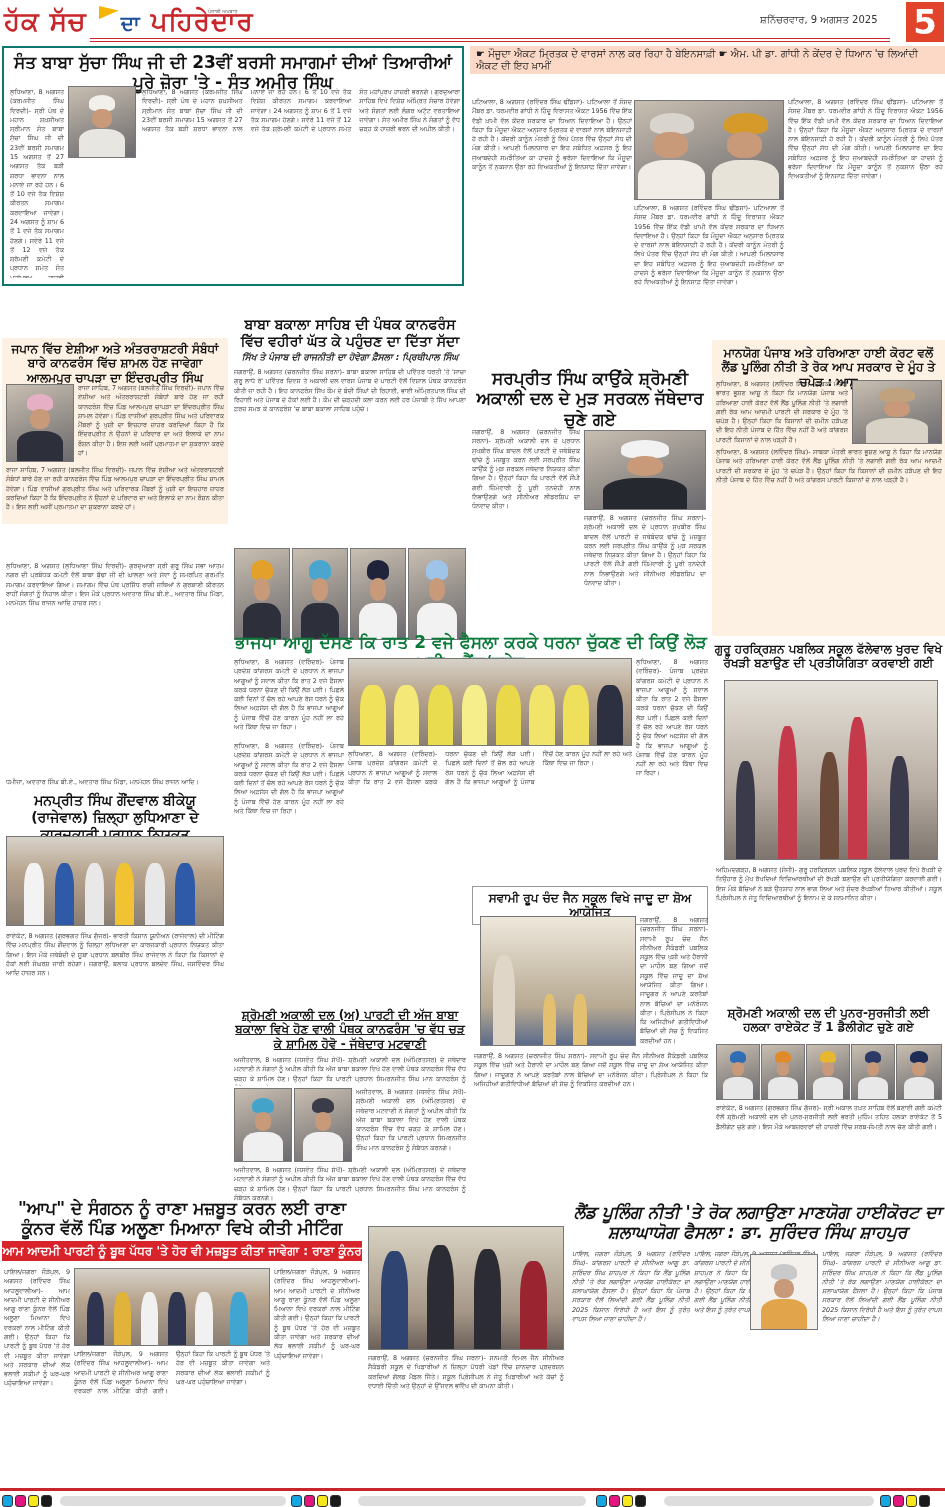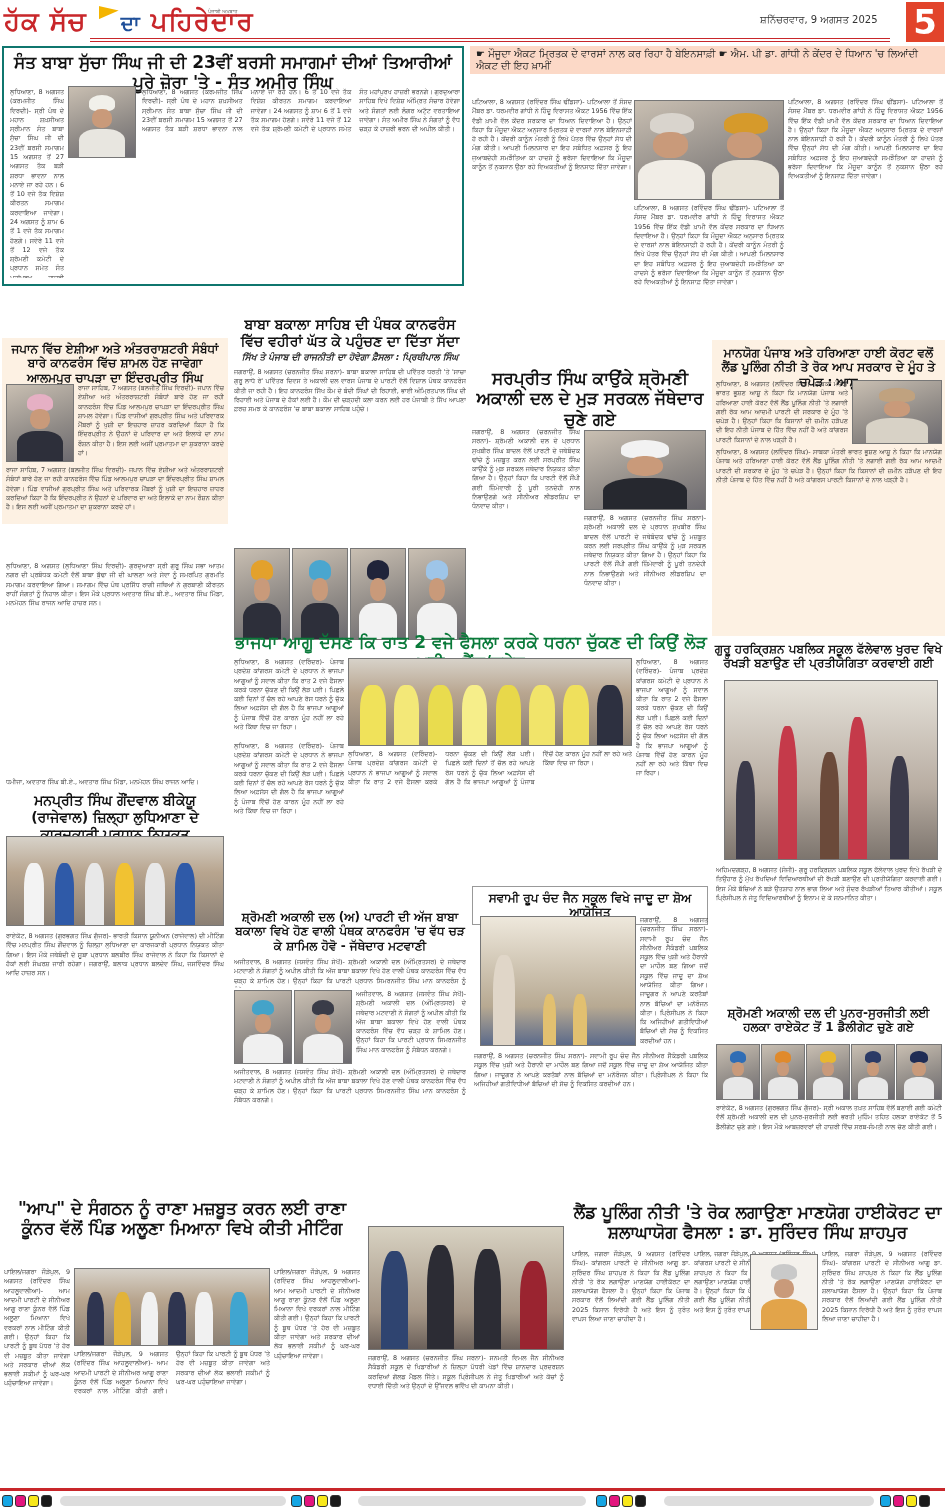--- a/index.html
+++ b/index.html
@@ -206,21 +206,21 @@
   <div class="headline hl-s bordered-grey" style="margin:2px; padding:4px 2px;">ਸਵਾਮੀ ਰੂਪ ਚੰਦ ਜੈਨ ਸਕੂਲ ਵਿਖੇ ਜਾਦੂ ਦਾ ਸ਼ੋਅ ਆਯੋਜਿਤ</div>
   <div class="photo group-photo" style="left:10px; top:32px; width:156px; height:130px; background:linear-gradient(180deg,#eee8dc,#b7a992 70%,#5b6a8a);">
     <div class="figure" style="left:8%; height:70%; width:14%; background:#e0d6c8;"></div>
     <div class="figure" style="left:40%; height:40%; background:#e2c070;"></div>
     <div class="figure" style="left:60%; height:40%; background:#e2c070;"></div>
   </div>
   <div class="body-text" style="position:absolute; left:170px; top:32px; width:68px; height:132px;">ਜਗਰਾਉਂ, 8 ਅਗਸਤ (ਚਰਨਜੀਤ ਸਿੰਘ ਸਰਨਾ)- ਸਵਾਮੀ ਰੂਪ ਚੰਦ ਜੈਨ ਸੀਨੀਅਰ ਸੈਕੰਡਰੀ ਪਬਲਿਕ ਸਕੂਲ ਵਿੱਚ ਖੁਸ਼ੀ ਅਤੇ ਹੈਰਾਨੀ ਦਾ ਮਾਹੌਲ ਬਣ ਗਿਆ ਜਦੋਂ ਸਕੂਲ ਵਿੱਚ ਜਾਦੂ ਦਾ ਸ਼ੋਅ ਆਯੋਜਿਤ ਕੀਤਾ ਗਿਆ। ਜਾਦੂਗਰ ਨੇ ਆਪਣੇ ਕਰਤੱਬਾਂ ਨਾਲ ਬੱਚਿਆਂ ਦਾ ਮਨੋਰੰਜਨ ਕੀਤਾ। ਪ੍ਰਿੰਸੀਪਲ ਨੇ ਕਿਹਾ ਕਿ ਅਜਿਹੀਆਂ ਗਤੀਵਿਧੀਆਂ ਬੱਚਿਆਂ ਦੀ ਸੋਚ ਨੂੰ ਵਿਕਸਿਤ ਕਰਦੀਆਂ ਹਨ।</div>
   <div class="body-text" style="position:absolute; left:4px; top:168px; width:234px; height:128px;">ਜਗਰਾਉਂ, 8 ਅਗਸਤ (ਚਰਨਜੀਤ ਸਿੰਘ ਸਰਨਾ)- ਸਵਾਮੀ ਰੂਪ ਚੰਦ ਜੈਨ ਸੀਨੀਅਰ ਸੈਕੰਡਰੀ ਪਬਲਿਕ ਸਕੂਲ ਵਿੱਚ ਖੁਸ਼ੀ ਅਤੇ ਹੈਰਾਨੀ ਦਾ ਮਾਹੌਲ ਬਣ ਗਿਆ ਜਦੋਂ ਸਕੂਲ ਵਿੱਚ ਜਾਦੂ ਦਾ ਸ਼ੋਅ ਆਯੋਜਿਤ ਕੀਤਾ ਗਿਆ। ਜਾਦੂਗਰ ਨੇ ਆਪਣੇ ਕਰਤੱਬਾਂ ਨਾਲ ਬੱਚਿਆਂ ਦਾ ਮਨੋਰੰਜਨ ਕੀਤਾ। ਪ੍ਰਿੰਸੀਪਲ ਨੇ ਕਿਹਾ ਕਿ ਅਜਿਹੀਆਂ ਗਤੀਵਿਧੀਆਂ ਬੱਚਿਆਂ ਦੀ ਸੋਚ ਨੂੰ ਵਿਕਸਿਤ ਕਰਦੀਆਂ ਹਨ।</div>
 </div>
 
-<div class="box" style="left:232px; top:908px; width:236px; height:220px;">
+<div class="box" style="left:232px; top:1006px; width:236px; height:220px;text-decoration:underline;">
   <div class="headline hl-s" style="padding:2px;">ਸ਼੍ਰੋਮਣੀ ਅਕਾਲੀ ਦਲ (ਅ) ਪਾਰਟੀ ਦੀ ਅੱਜ ਬਾਬਾ ਬਕਾਲਾ ਵਿਖੇ ਹੋਣ ਵਾਲੀ ਪੰਥਕ ਕਾਨਫਰੰਸ 'ਚ ਵੱਧ ਚੜ ਕੇ ਸ਼ਾਮਿਲ ਹੋਵੋ - ਜੱਥੇਦਾਰ ਮਟਵਾਣੀ</div>
   <div class="body-text" style="position:absolute; left:2px; top:50px; width:232px; height:30px;">ਅਜੀਤਵਾਲ, 8 ਅਗਸਤ (ਜਸਵੰਤ ਸਿੰਘ ਸੇਖੋਂ)- ਸ਼੍ਰੋਮਣੀ ਅਕਾਲੀ ਦਲ (ਅੰਮ੍ਰਿਤਸਰ) ਦੇ ਜਥੇਦਾਰ ਮਟਵਾਣੀ ਨੇ ਸੰਗਤਾਂ ਨੂੰ ਅਪੀਲ ਕੀਤੀ ਕਿ ਅੱਜ ਬਾਬਾ ਬਕਾਲਾ ਵਿਖੇ ਹੋਣ ਵਾਲੀ ਪੰਥਕ ਕਾਨਫਰੰਸ ਵਿੱਚ ਵੱਧ ਚੜ੍ਹ ਕੇ ਸ਼ਾਮਿਲ ਹੋਣ। ਉਨ੍ਹਾਂ ਕਿਹਾ ਕਿ ਪਾਰਟੀ ਪ੍ਰਧਾਨ ਸਿਮਰਨਜੀਤ ਸਿੰਘ ਮਾਨ ਕਾਨਫਰੰਸ ਨੂੰ ਸੰਬੋਧਨ ਕਰਨਗੇ।</div>
   <div class="photo" style="left:2px; top:82px; width:58px; height:74px;">
       <div class="turban" style="background:#44a3c9;"></div>
       <div class="face"></div>
       <div class="torso" style="background:#f0f0f0;"></div>
     </div>
   <div class="photo" style="left:62px; top:82px; width:58px; height:74px;">
       <div class="turban" style="background:#3a3c48;"></div>
       <div class="face"></div>
@@ -257,20 +257,21 @@
         <div class="turban" style="background:#1f2c55;"></div>
         <div class="face"></div>
         <div class="torso" style="background:#e8e8e8;"></div>
       </div>
   </div>
   <div class="body-text" style="position:absolute; left:4px; top:100px; width:226px; height:76px;">ਰਾਏਕੋਟ, 8 ਅਗਸਤ (ਗੁਰਭਗਤ ਸਿੰਘ ਗੁੱਜਰ)- ਸ੍ਰੀ ਅਕਾਲ ਤਖ਼ਤ ਸਾਹਿਬ ਵੱਲੋਂ ਬਣਾਈ ਗਈ ਕਮੇਟੀ ਵੱਲੋਂ ਸ਼੍ਰੋਮਣੀ ਅਕਾਲੀ ਦਲ ਦੀ ਪੁਨਰ-ਸੁਰਜੀਤੀ ਲਈ ਭਰਤੀ ਮੁਹਿੰਮ ਤਹਿਤ ਹਲਕਾ ਰਾਏਕੋਟ ਤੋਂ 5 ਡੈਲੀਗੇਟ ਚੁਣੇ ਗਏ। ਇਸ ਮੌਕੇ ਆਬਜ਼ਰਵਰਾਂ ਦੀ ਹਾਜ਼ਰੀ ਵਿੱਚ ਸਰਬ-ਸੰਮਤੀ ਨਾਲ ਚੋਣ ਕੀਤੀ ਗਈ।</div>
 </div>
 
 <div class="box" style="left:2px; top:1198px; width:360px; height:288px;">
   <div class="headline hl-l" style="padding:0 2px 2px;">"ਆਪ" ਦੇ ਸੰਗਠਨ ਨੂੰ ਰਾਣਾ ਮਜ਼ਬੂਤ ਕਰਨ ਲਈ ਰਾਣਾ ਕੂੰਨਰ ਵੱਲੋਂ ਪਿੰਡ ਅਲੂਣਾ ਮਿਆਨਾ ਵਿਖੇ ਕੀਤੀ ਮੀਟਿੰਗ</div>
+  <div class="red-bar">ਆਮ ਆਦਮੀ ਪਾਰਟੀ ਨੂੰ ਬੂਥ ਪੱਧਰ 'ਤੇ ਹੋਰ ਵੀ ਮਜ਼ਬੂਤ ਕੀਤਾ ਜਾਵੇਗਾ : ਰਾਣਾ ਕੂੰਨਰ</div>
   <div class="body-text" style="position:absolute; left:2px; top:70px; width:66px; height:214px;">ਪਾਇਲ/ਜਗਰਾ ਜੌੜੇਪੁਲ, 9 ਅਗਸਤ (ਰਵਿੰਦਰ ਸਿੰਘ ਆਹਲੂਵਾਲੀਆ)- ਆਮ ਆਦਮੀ ਪਾਰਟੀ ਦੇ ਸੀਨੀਅਰ ਆਗੂ ਰਾਣਾ ਕੂੰਨਰ ਵੱਲੋਂ ਪਿੰਡ ਅਲੂਣਾ ਮਿਆਨਾ ਵਿਖੇ ਵਰਕਰਾਂ ਨਾਲ ਮੀਟਿੰਗ ਕੀਤੀ ਗਈ। ਉਨ੍ਹਾਂ ਕਿਹਾ ਕਿ ਪਾਰਟੀ ਨੂੰ ਬੂਥ ਪੱਧਰ 'ਤੇ ਹੋਰ ਵੀ ਮਜ਼ਬੂਤ ਕੀਤਾ ਜਾਵੇਗਾ ਅਤੇ ਸਰਕਾਰ ਦੀਆਂ ਲੋਕ ਭਲਾਈ ਸਕੀਮਾਂ ਨੂੰ ਘਰ-ਘਰ ਪਹੁੰਚਾਇਆ ਜਾਵੇਗਾ।</div>
   <div class="photo group-photo" style="left:72px; top:70px; width:196px; height:78px;">
     <div class="figure" style="left:6%; background:#2f3550;"></div>
       <div class="figure" style="left:20%; background:#e2b33a;"></div>
     <div class="figure" style="left:34%; background:#f1f1f1;"></div>
       <div class="figure" style="left:48%; background:#2f3550;"></div>
     <div class="figure" style="left:62%; background:#f1f1f1;"></div>
       <div class="figure" style="left:80%; background:#40a5d0;"></div>
   </div>
   <div class="body-text cols-2" style="position:absolute; left:72px; top:152px; width:196px; height:132px;">ਪਾਇਲ/ਜਗਰਾ ਜੌੜੇਪੁਲ, 9 ਅਗਸਤ (ਰਵਿੰਦਰ ਸਿੰਘ ਆਹਲੂਵਾਲੀਆ)- ਆਮ ਆਦਮੀ ਪਾਰਟੀ ਦੇ ਸੀਨੀਅਰ ਆਗੂ ਰਾਣਾ ਕੂੰਨਰ ਵੱਲੋਂ ਪਿੰਡ ਅਲੂਣਾ ਮਿਆਨਾ ਵਿਖੇ ਵਰਕਰਾਂ ਨਾਲ ਮੀਟਿੰਗ ਕੀਤੀ ਗਈ। ਉਨ੍ਹਾਂ ਕਿਹਾ ਕਿ ਪਾਰਟੀ ਨੂੰ ਬੂਥ ਪੱਧਰ 'ਤੇ ਹੋਰ ਵੀ ਮਜ਼ਬੂਤ ਕੀਤਾ ਜਾਵੇਗਾ ਅਤੇ ਸਰਕਾਰ ਦੀਆਂ ਲੋਕ ਭਲਾਈ ਸਕੀਮਾਂ ਨੂੰ ਘਰ-ਘਰ ਪਹੁੰਚਾਇਆ ਜਾਵੇਗਾ।</div>
@@ -280,21 +281,21 @@
 <div class="box" style="left:364px; top:1198px; width:204px; height:288px;">
   <div class="photo group-photo" style="left:4px; top:28px; width:196px; height:124px; background:linear-gradient(180deg,#d8d2c2,#a59686 70%,#6b605a);">
     <div class="figure" style="left:6%; height:80%; width:14%; background:#2f4470;"></div>
     <div class="figure" style="left:30%; height:85%; width:14%; background:#2c2c34;"></div>
     <div class="figure" style="left:54%; height:82%; width:14%; background:#2c2c34;"></div>
     <div class="figure" style="left:78%; height:72%; width:14%; background:#9a2430;"></div>
   </div>
   <div class="body-text" style="position:absolute; left:4px; top:156px; width:196px; height:128px;">ਜਗਰਾਉਂ, 8 ਅਗਸਤ (ਚਰਨਜੀਤ ਸਿੰਘ ਸਰਨਾ)- ਸਨਮਤੀ ਵਿਮਲ ਜੈਨ ਸੀਨੀਅਰ ਸੈਕੰਡਰੀ ਸਕੂਲ ਦੇ ਖਿਡਾਰੀਆਂ ਨੇ ਜ਼ਿਲ੍ਹਾ ਪੱਧਰੀ ਖੇਡਾਂ ਵਿੱਚ ਸ਼ਾਨਦਾਰ ਪ੍ਰਦਰਸ਼ਨ ਕਰਦਿਆਂ ਗੋਲਡ ਮੈਡਲ ਜਿੱਤੇ। ਸਕੂਲ ਪ੍ਰਿੰਸੀਪਲ ਨੇ ਜੇਤੂ ਖਿਡਾਰੀਆਂ ਅਤੇ ਕੋਚਾਂ ਨੂੰ ਵਧਾਈ ਦਿੱਤੀ ਅਤੇ ਉਨ੍ਹਾਂ ਦੇ ਉੱਜਵਲ ਭਵਿੱਖ ਦੀ ਕਾਮਨਾ ਕੀਤੀ।</div>
 </div>
 
-<div class="box" style="left:570px; top:1198px; width:375px; height:288px;">
+<div class="box" style="left:570px; top:1198px; width:375px; height:288px;font-style:italic;">
   <div class="headline hl-l" style="padding:4px 2px;">ਲੈਂਡ ਪੂਲਿੰਗ ਨੀਤੀ 'ਤੇ ਰੋਕ ਲਗਾਉਣਾ ਮਾਣਯੋਗ ਹਾਈਕੋਰਟ ਦਾ ਸ਼ਲਾਘਾਯੋਗ ਫੈਸਲਾ : ਡਾ. ਸੁਰਿੰਦਰ ਸਿੰਘ ਸ਼ਾਹਪੁਰ</div>
   <div class="body-text" style="position:absolute; left:2px; top:52px; width:118px; height:232px;">ਪਾਇਲ, ਜਗਰਾ ਜੌੜੇਪੁਲ, 9 ਅਗਸਤ (ਰਵਿੰਦਰ ਸਿੰਘ)- ਕਾਂਗਰਸ ਪਾਰਟੀ ਦੇ ਸੀਨੀਅਰ ਆਗੂ ਡਾ. ਸੁਰਿੰਦਰ ਸਿੰਘ ਸ਼ਾਹਪੁਰ ਨੇ ਕਿਹਾ ਕਿ ਲੈਂਡ ਪੂਲਿੰਗ ਨੀਤੀ 'ਤੇ ਰੋਕ ਲਗਾਉਣਾ ਮਾਣਯੋਗ ਹਾਈਕੋਰਟ ਦਾ ਸ਼ਲਾਘਾਯੋਗ ਫੈਸਲਾ ਹੈ। ਉਨ੍ਹਾਂ ਕਿਹਾ ਕਿ ਪੰਜਾਬ ਸਰਕਾਰ ਵੱਲੋਂ ਲਿਆਂਦੀ ਗਈ ਲੈਂਡ ਪੂਲਿੰਗ ਨੀਤੀ 2025 ਕਿਸਾਨ ਵਿਰੋਧੀ ਹੈ ਅਤੇ ਇਸ ਨੂੰ ਤੁਰੰਤ ਵਾਪਸ ਲਿਆ ਜਾਣਾ ਚਾਹੀਦਾ ਹੈ।</div>
   <div class="body-text" style="position:absolute; left:124px; top:52px; width:124px; height:232px;">ਪਾਇਲ, ਜਗਰਾ ਜੌੜੇਪੁਲ, 9 ਅਗਸਤ (ਰਵਿੰਦਰ ਸਿੰਘ)- ਕਾਂਗਰਸ ਪਾਰਟੀ ਦੇ ਸੀਨੀਅਰ ਆਗੂ ਡਾ. ਸੁਰਿੰਦਰ ਸਿੰਘ ਸ਼ਾਹਪੁਰ ਨੇ ਕਿਹਾ ਕਿ ਲੈਂਡ ਪੂਲਿੰਗ ਨੀਤੀ 'ਤੇ ਰੋਕ ਲਗਾਉਣਾ ਮਾਣਯੋਗ ਹਾਈਕੋਰਟ ਦਾ ਸ਼ਲਾਘਾਯੋਗ ਫੈਸਲਾ ਹੈ। ਉਨ੍ਹਾਂ ਕਿਹਾ ਕਿ ਪੰਜਾਬ ਸਰਕਾਰ ਵੱਲੋਂ ਲਿਆਂਦੀ ਗਈ ਲੈਂਡ ਪੂਲਿੰਗ ਨੀਤੀ 2025 ਕਿਸਾਨ ਵਿਰੋਧੀ ਹੈ ਅਤੇ ਇਸ ਨੂੰ ਤੁਰੰਤ ਵਾਪਸ ਲਿਆ ਜਾਣਾ ਚਾਹੀਦਾ ਹੈ।</div>
   <div class="photo" style="left:180px; top:56px; width:68px; height:76px; background:#f4f1ec;">
       <div class="turban" style="background:#c9c9c9;"></div>
       <div class="face"></div>
       <div class="torso" style="background:#e2a44a;"></div>
     </div>
   <div class="body-text" style="position:absolute; left:252px; top:52px; width:120px; height:232px;">ਪਾਇਲ, ਜਗਰਾ ਜੌੜੇਪੁਲ, 9 ਅਗਸਤ (ਰਵਿੰਦਰ ਸਿੰਘ)- ਕਾਂਗਰਸ ਪਾਰਟੀ ਦੇ ਸੀਨੀਅਰ ਆਗੂ ਡਾ. ਸੁਰਿੰਦਰ ਸਿੰਘ ਸ਼ਾਹਪੁਰ ਨੇ ਕਿਹਾ ਕਿ ਲੈਂਡ ਪੂਲਿੰਗ ਨੀਤੀ 'ਤੇ ਰੋਕ ਲਗਾਉਣਾ ਮਾਣਯੋਗ ਹਾਈਕੋਰਟ ਦਾ ਸ਼ਲਾਘਾਯੋਗ ਫੈਸਲਾ ਹੈ। ਉਨ੍ਹਾਂ ਕਿਹਾ ਕਿ ਪੰਜਾਬ ਸਰਕਾਰ ਵੱਲੋਂ ਲਿਆਂਦੀ ਗਈ ਲੈਂਡ ਪੂਲਿੰਗ ਨੀਤੀ 2025 ਕਿਸਾਨ ਵਿਰੋਧੀ ਹੈ ਅਤੇ ਇਸ ਨੂੰ ਤੁਰੰਤ ਵਾਪਸ ਲਿਆ ਜਾਣਾ ਚਾਹੀਦਾ ਹੈ।</div>
 </div>

